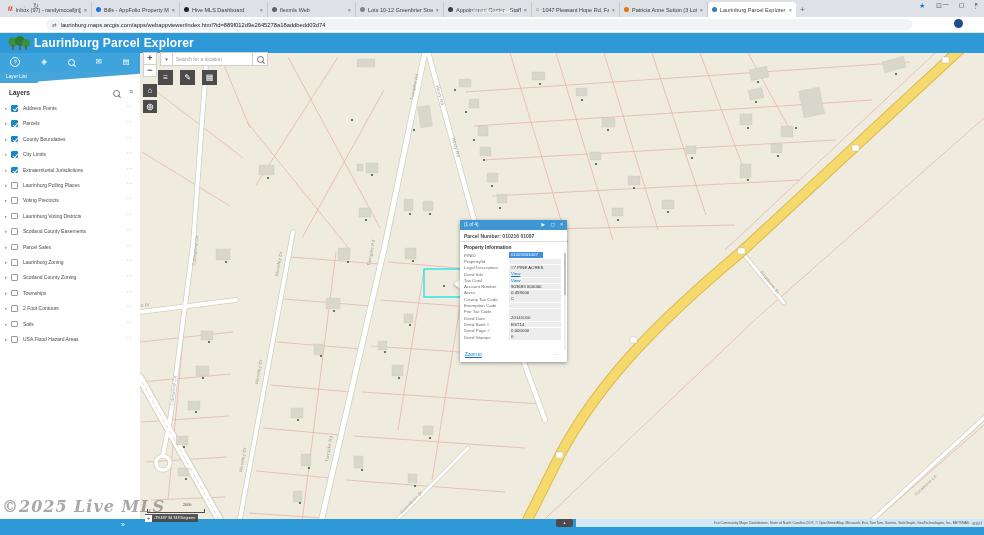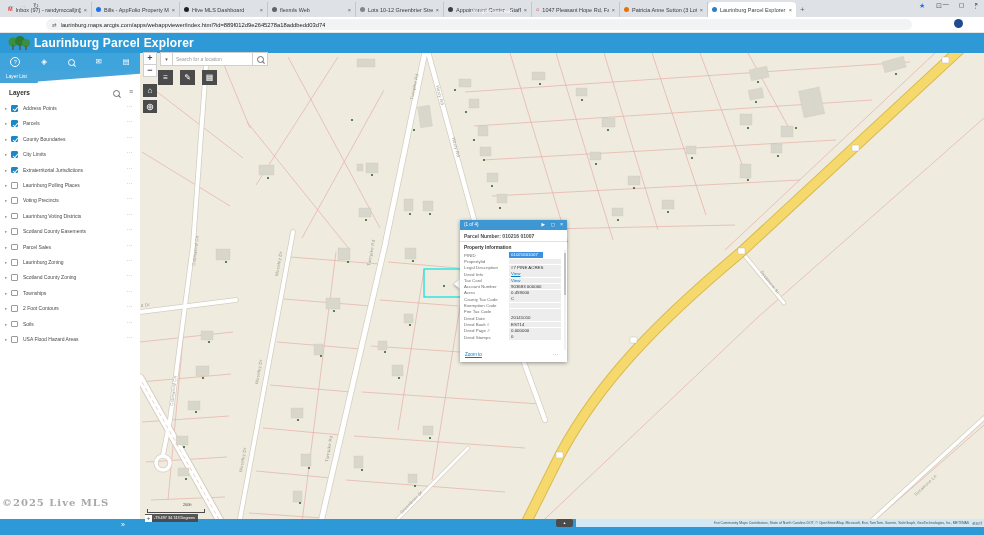--- a/index.html
+++ b/index.html
@@ -85,21 +85,21 @@
   #scalelabel{position:absolute;left:36px;top:-1px;font-size:3.8px;color:#4c4c4c;}
   #coordpill{left:145px;top:514px;height:8px;background:rgba(70,70,70,.9);display:flex;align-items:center;padding:0 3px 0 0;}
   #coordplus{width:7px;height:7px;background:#fff;color:#4c4c4c;font-size:6px;line-height:7px;text-align:center;margin-right:2px;}
   #coordtext{color:#fff;font-size:3.8px;white-space:nowrap;}
   #attrib{left:576px;top:519px;width:408px;height:8px;background:rgba(255,255,255,.78);display:flex;align-items:center;justify-content:flex-end;}
   #attribtext{font-size:3.5px;color:#4c4c4c;white-space:nowrap;overflow:hidden;}
   #esrilogo{font-size:5.5px;font-style:italic;font-weight:bold;color:#8a8a8a;margin:0 2px 0 3px;}
   #attrexpand{left:556px;top:519px;width:17px;height:8px;background:#4b4b4b;border-radius:2px;color:#fff;font-size:4px;text-align:center;line-height:8px;}
   #bottombar{left:0;top:519px;width:984px;height:16px;background:#2d99d6;}
   #bbtext{position:absolute;left:0;top:8px;width:984px;text-align:center;color:#fff;font-size:5px;}
-  #watermark{left:2px;top:497px;font-family:"DejaVu Serif",serif;font-weight:bold;font-size:10px;color:rgba(110,110,110,.6);letter-spacing:1px;white-space:nowrap;}
+  #watermark{left:2px;top:497px;font-family:"DejaVu Serif",serif;font-weight:bold;font-size:16px;color:rgba(110,110,110,.6);letter-spacing:1px;white-space:nowrap;font-style:italic;}
   #collapse{left:121px;top:521px;color:#fff;font-size:7px;}
 </style>
 </head>
 <body>
 
 <div id="screen">
 
   <div class="abs" id="tabstrip">
     <div class="tab">
       <span class="favletter" style="color:#ea4335">M</span>

